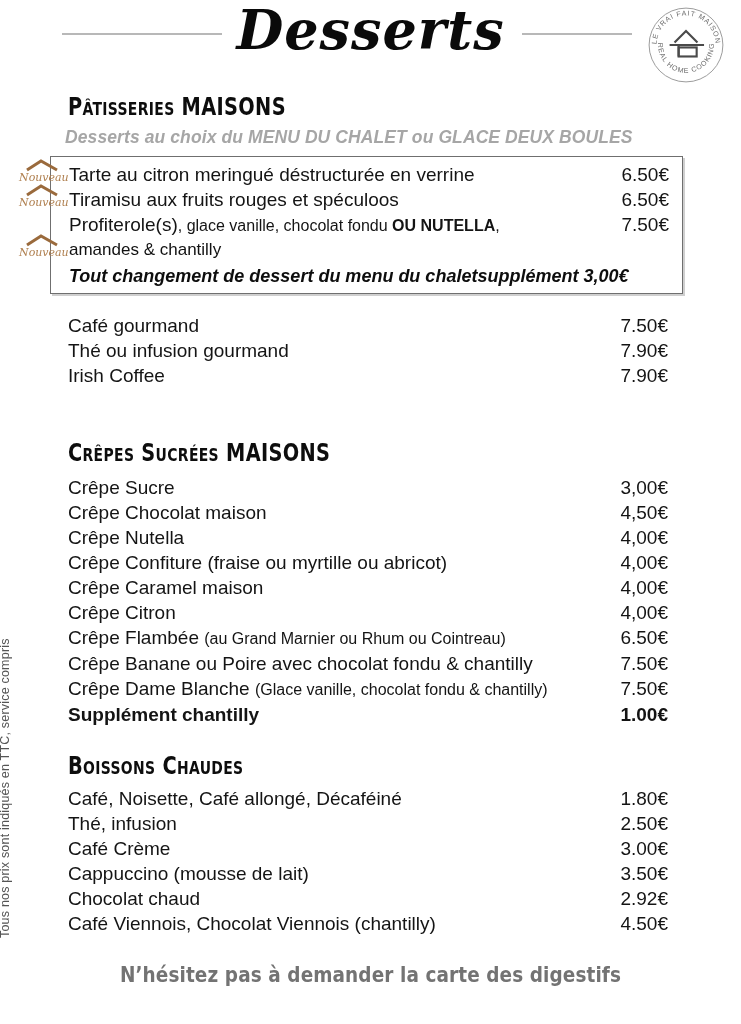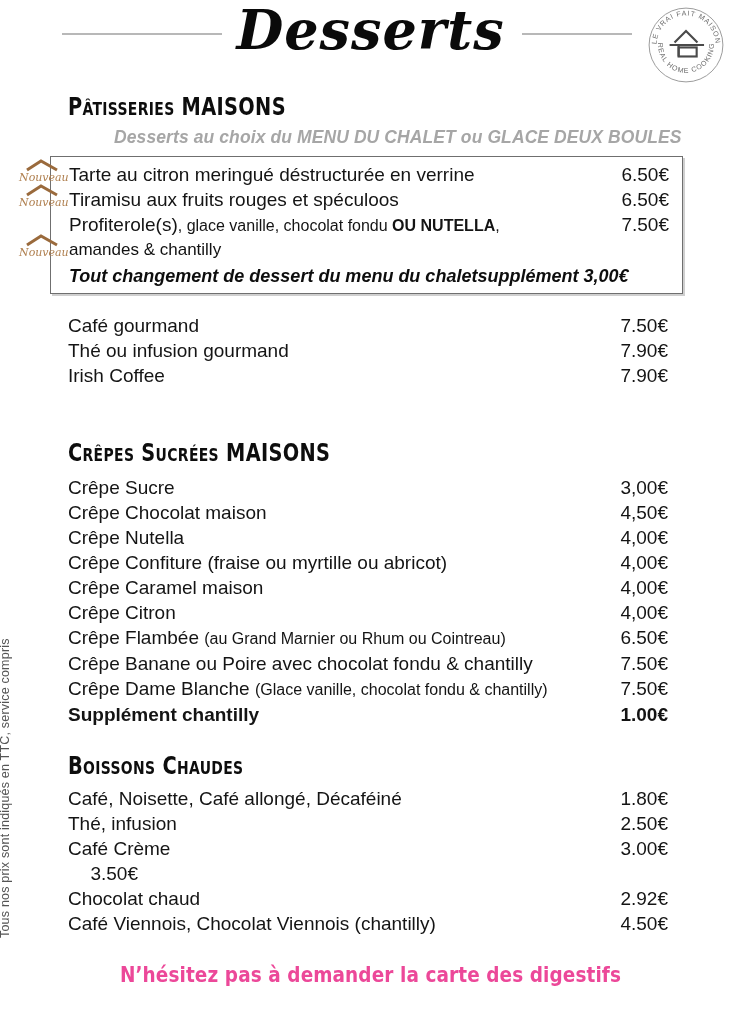--- a/index.html
+++ b/index.html
@@ -66,21 +66,21 @@
     letter-spacing: 0.4px;
     color: #0d0d0d;
     margin-left: 68px;
     font-variant: small-caps;
     text-transform: none;
     transform: scaleX(0.86);
     transform-origin: left center;
   }
 
   .section-sub {
-    margin-left: 114px;
+    margin-left: 65px;
     margin-top: 6px;
     font-family: "Liberation Sans", sans-serif;
     font-weight: bold;
     font-style: italic;
     font-size: 17.5px;
     color: #a6a6a6;
     letter-spacing: 0.1px;
   }
 
   .row {
@@ -166,21 +166,21 @@
   }
 
   .footer {
     position: absolute;
     left: 0; right: 0;
     bottom: 37px;
     text-align: center;
     font-family: "DejaVu Sans Condensed", "Liberation Sans", sans-serif;
     font-weight: bold;
     font-size: 20.5px;
-    color: #ec4899;
+    color: #737373;
     letter-spacing: 0.1px;
   }
 </style>
 </head>
 <body>
 
 <div class="header">
   <div class="rule rule-left"></div>
   <div class="rule rule-right"></div>
   <div class="page-title">Desserts</div>
@@ -327,20 +327,21 @@
       </div>
       <div class="row">
         <span class="label">Thé, infusion</span>
         <span class="price">2.50€</span>
       </div>
       <div class="row">
         <span class="label">Café Crème</span>
         <span class="price">3.00€</span>
       </div>
       <div class="row">
+        <span class="label">Cappuccino (mousse de lait)</span>
         <span class="price">3.50€</span>
       </div>
       <div class="row">
         <span class="label">Chocolat chaud</span>
         <span class="price">2.92€</span>
       </div>
       <div class="row">
         <span class="label">Café Viennois, Chocolat Viennois (chantilly)</span>
         <span class="price">4.50€</span>
       </div>

